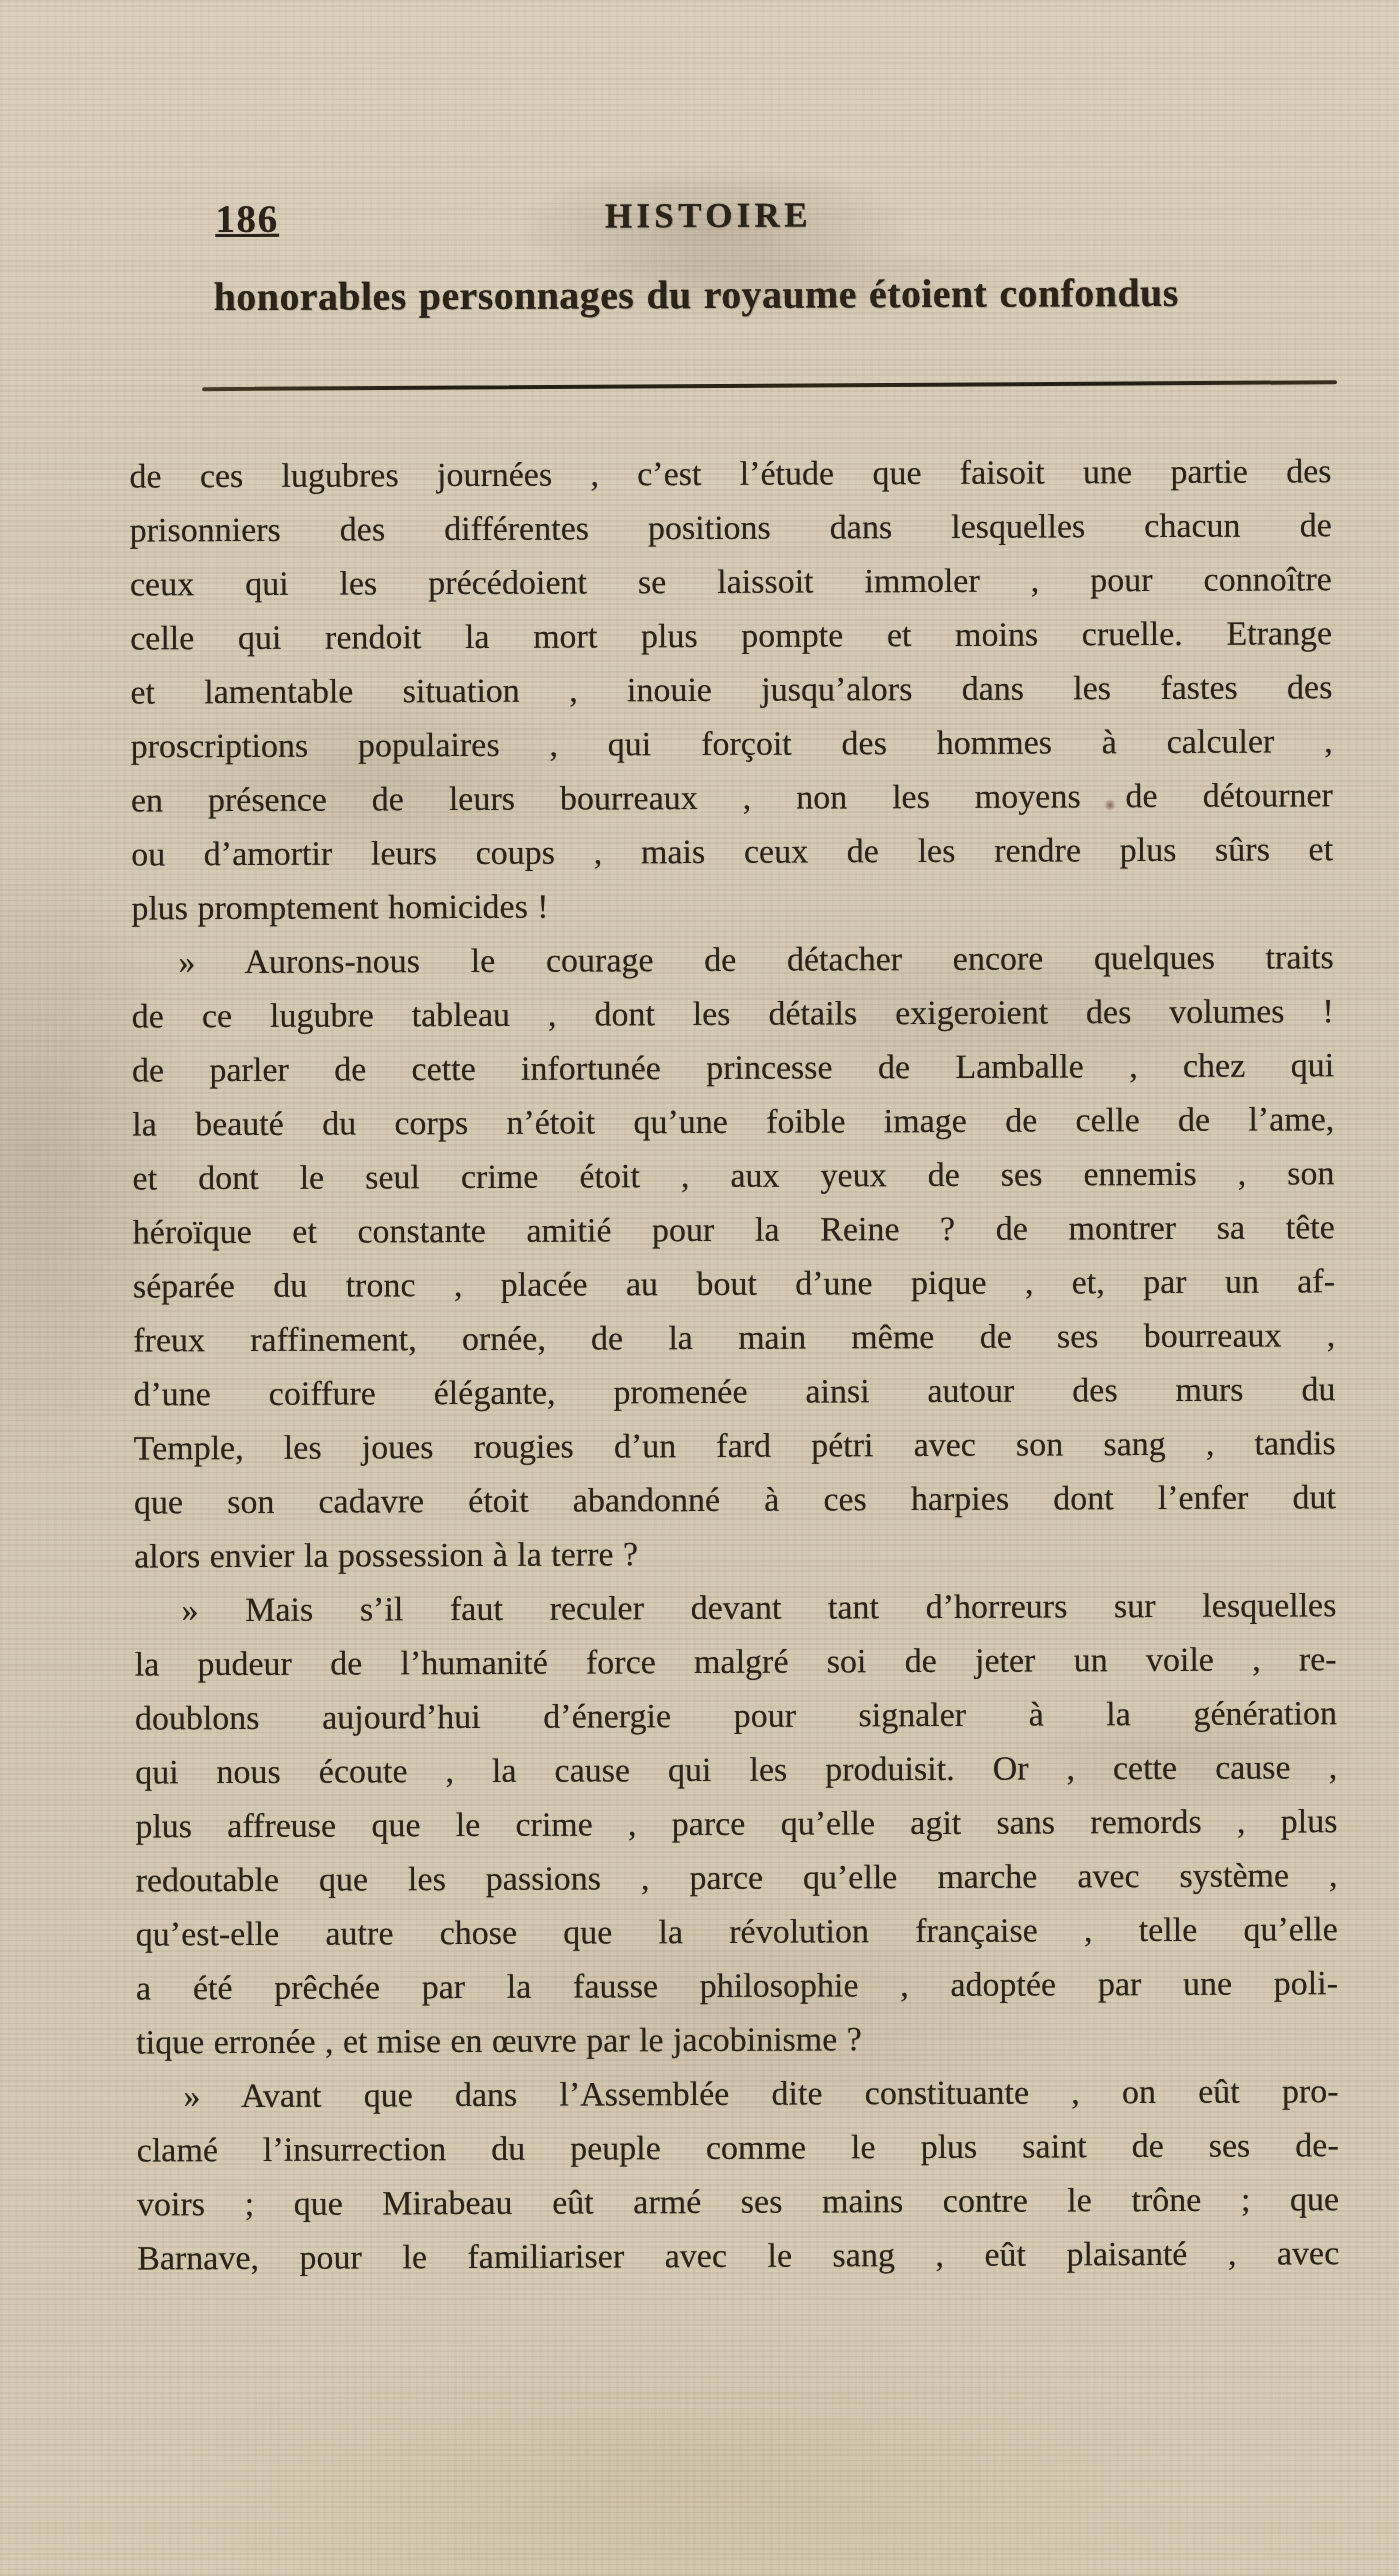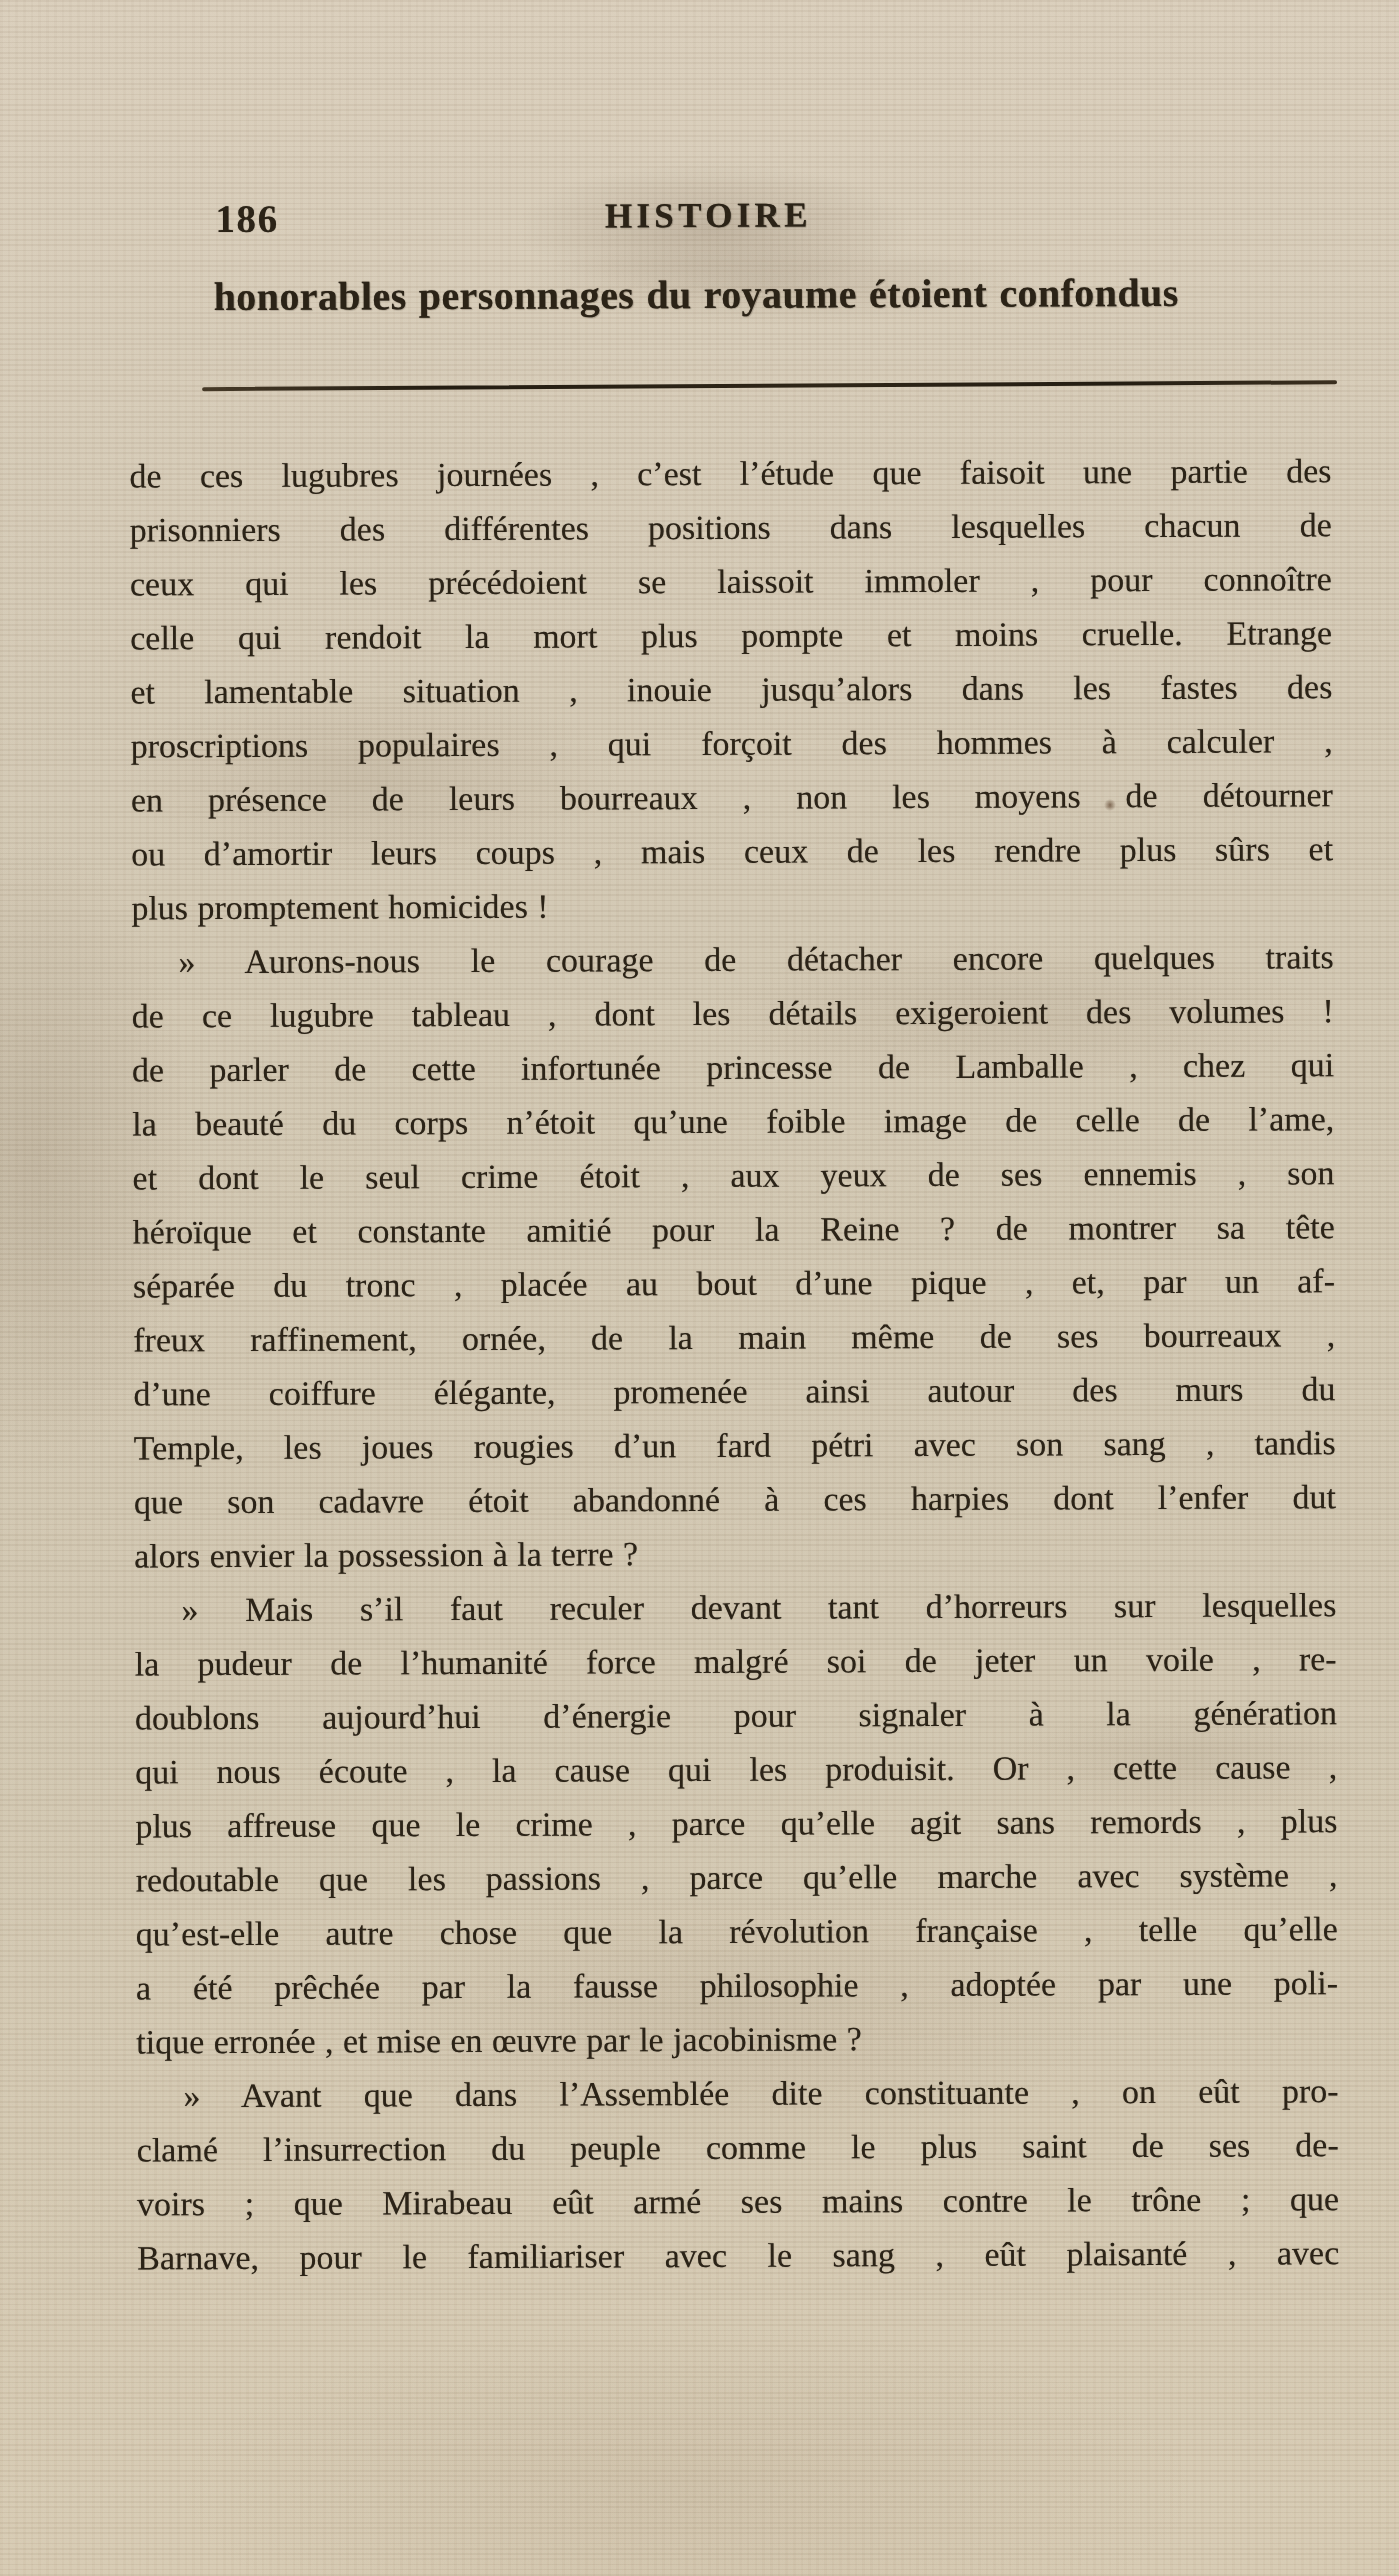--- a/index.html
+++ b/index.html
@@ -43,20 +43,21 @@
   }
 
   .pagenum {
     position: absolute;
     left: 220px;
     top: 194px;
     font-size: 39px;
     letter-spacing: 1.7px;
     font-weight: bold;
     text-shadow: 0 0 0.9px rgba(43,35,23,0.6);
+    text-decoration: underline;
   }
 
   .htitle {
     position: absolute;
     left: 26px;
     right: 0;
     top: 196px;
     text-align: center;
     font-size: 35px;
     font-weight: bold;

